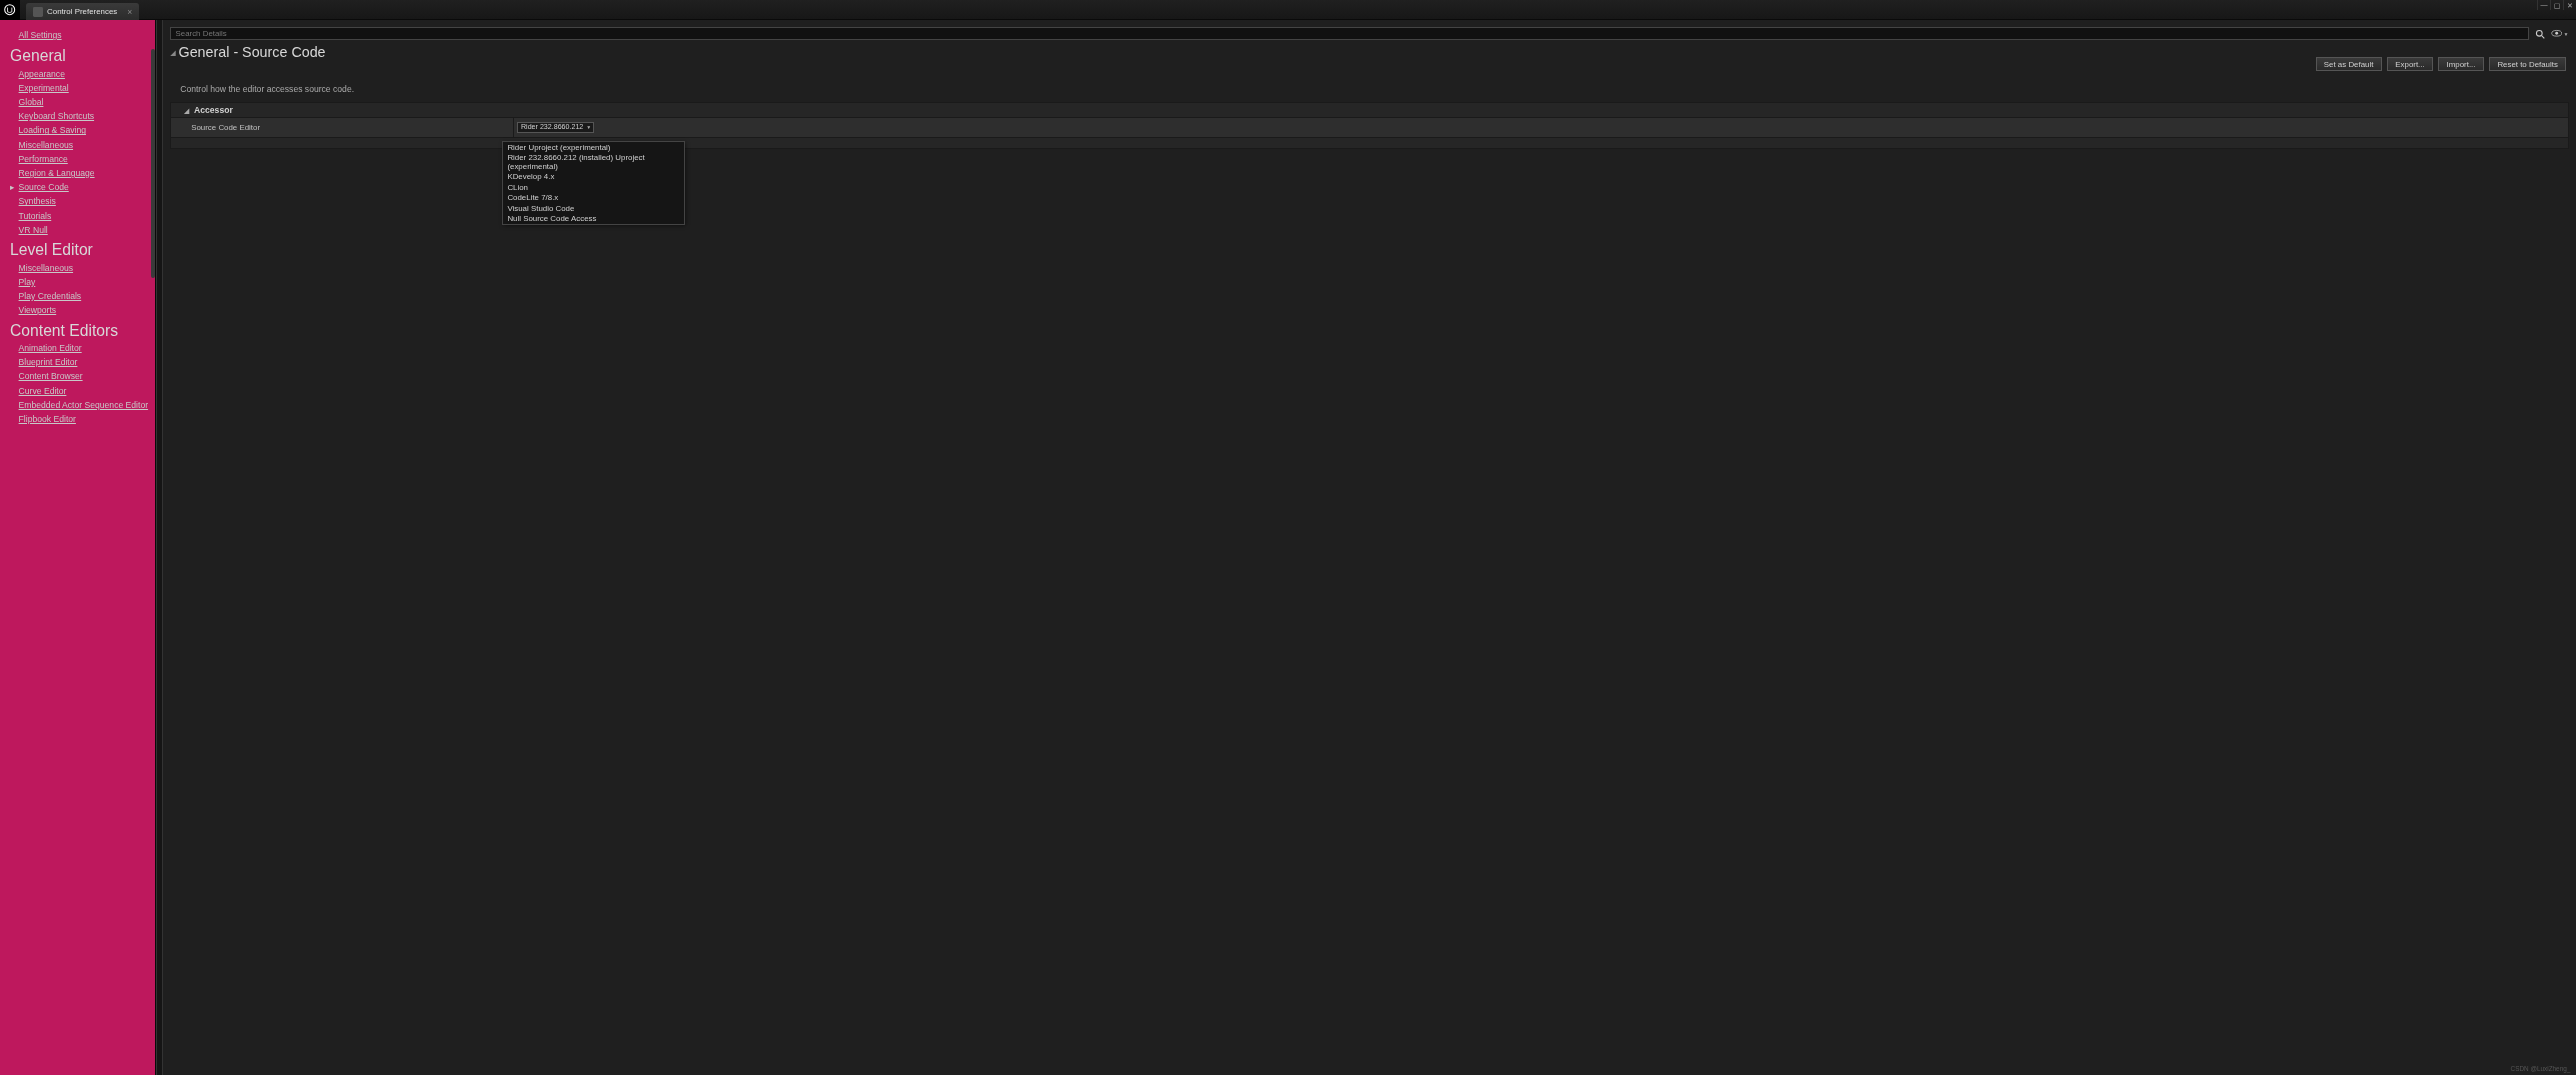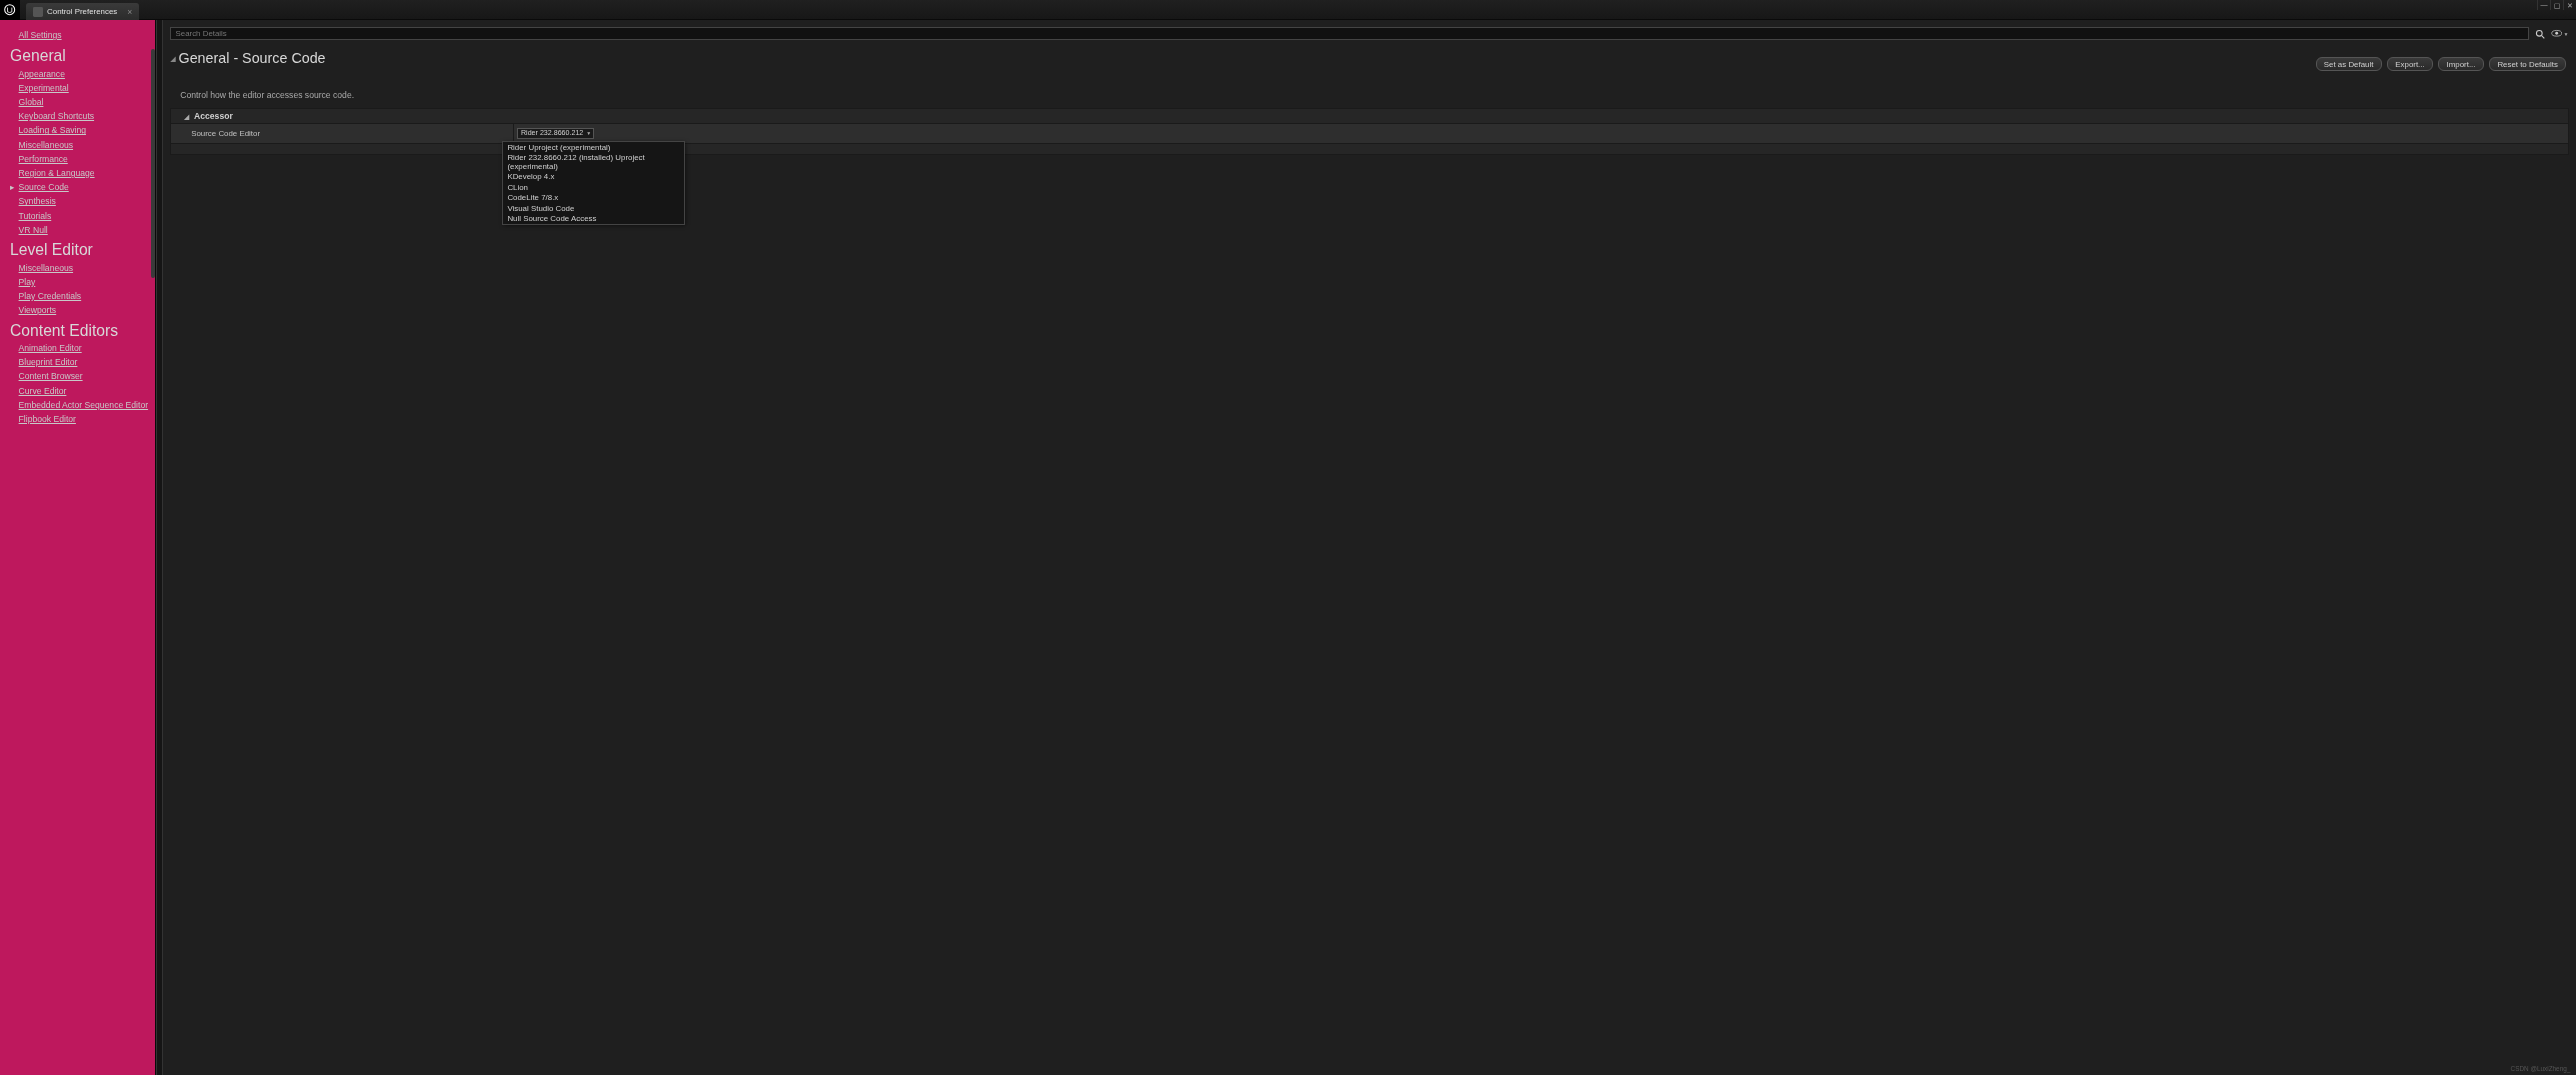--- a/index.html
+++ b/index.html
@@ -134,21 +134,21 @@
       background: #1f1f1f;
       display: flex;
       flex-direction: column;
       padding: 7.1px 7.1px 0 7.1px;
       position: relative;
     }
     .search-row {
       display: flex;
       align-items: flex-start;
       gap: 4.3px;
-      margin-bottom: 10px;
+      margin-bottom: 4px;
     }
     .searchbox {
       flex: 1;
       height: 13px;
       background: #111;
       border: 0.7px solid #444;
       color: #888;
       padding: 0 4.3px;
       font-size: 7.9px;
       outline: none;
@@ -195,21 +195,21 @@
       right: 10px;
       top: 37px;
       display: flex;
       gap: 5.7px;
     }
     .btn {
       height: 14.3px;
       padding: 0 7.1px;
       background: linear-gradient(to bottom, #3a3a3a, #2a2a2a);
       border: 0.7px solid #555;
-      border-radius: 6px;
+      border-radius: 0;
       color: #d0d0d0;
       font-size: 7.9px;
       display: flex;
       align-items: center;
       cursor: pointer;
     }
     .section-head {
       margin-top: 7.1px;
       background: #262626;
       padding: 2.1px 0 2.1px 13px;

